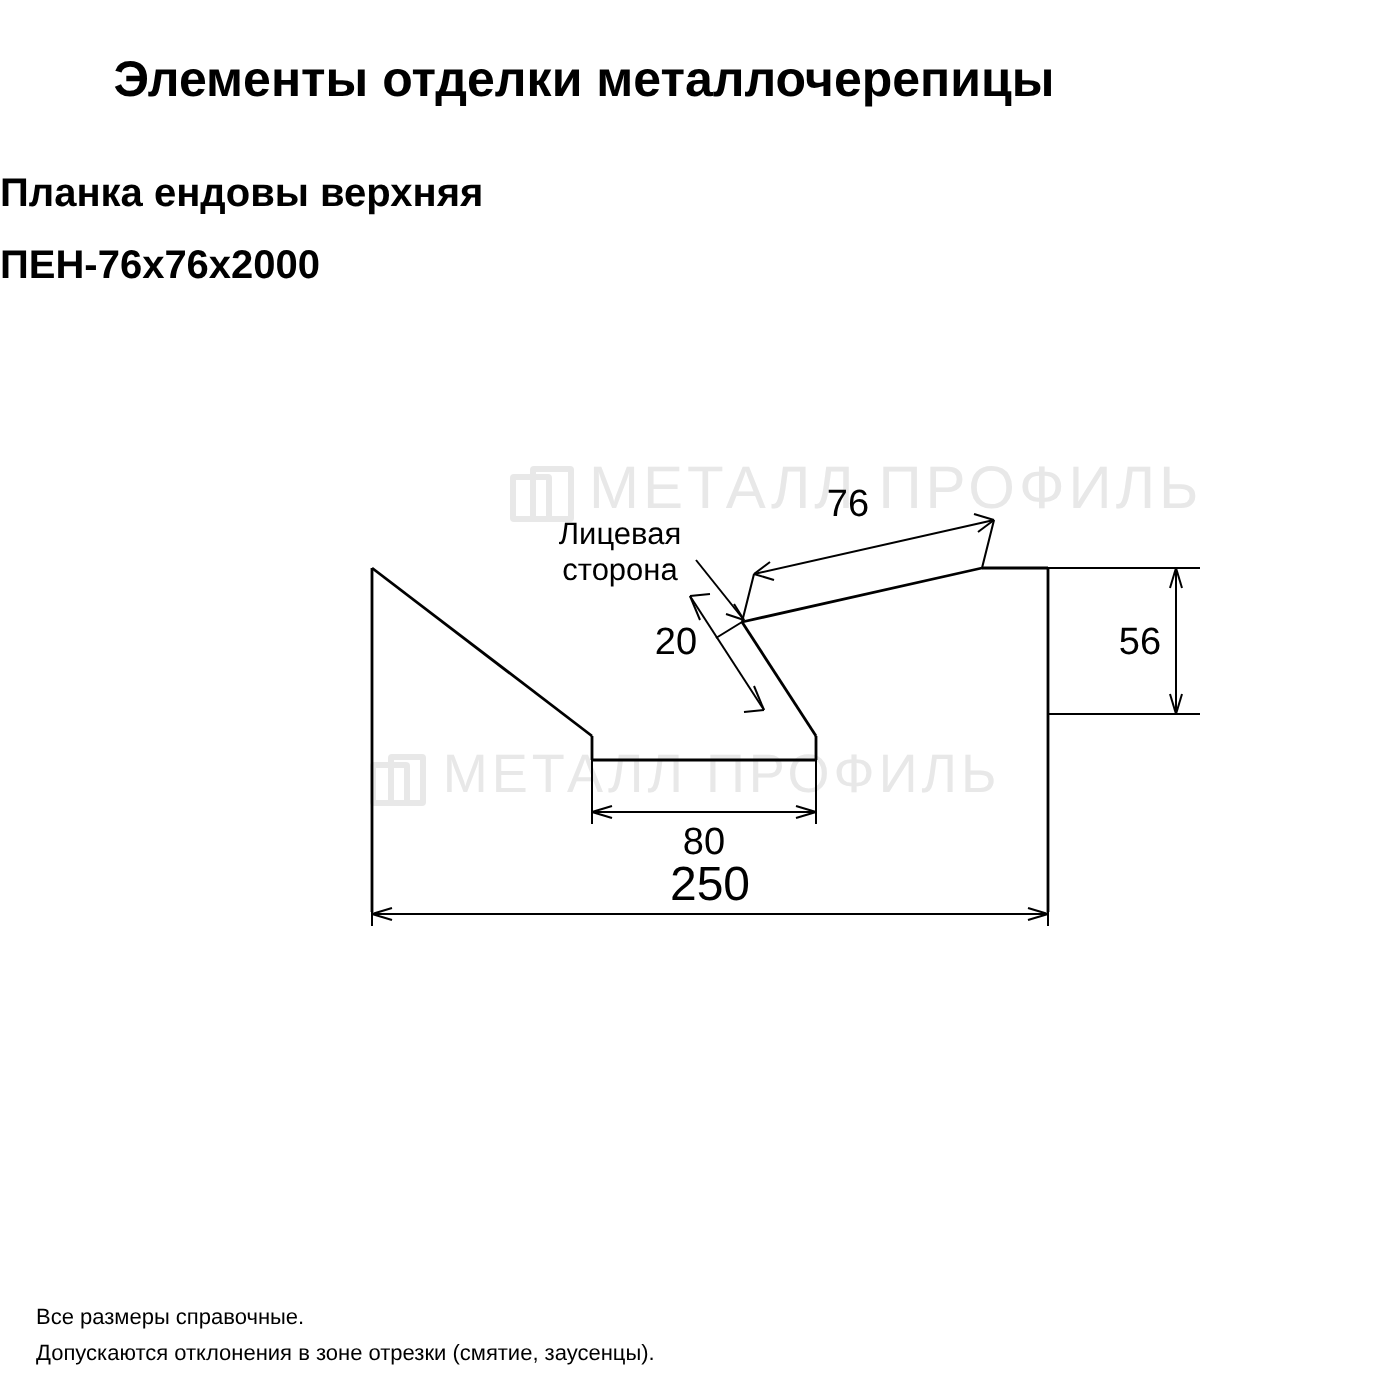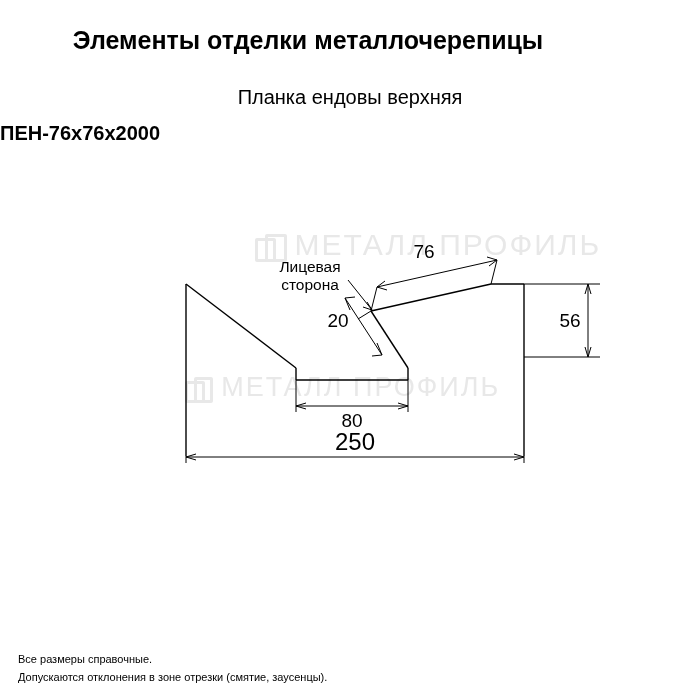--- a/index.html
+++ b/index.html
@@ -22,30 +22,28 @@
   }
   .title {
     position: absolute;
     top: 26px;
     left: 0;
     width: 584px;
     text-align: center;
     font-size: 25px;
     font-weight: bold;
     letter-spacing: 0px;
-    padding-left: 16px;
   }
   .subtitle {
     position: absolute;
     top: 86px;
     left: 0;
     width: 700px;
-    text-align: center;
     font-size: 20px;
-    font-weight: normal;
+    font-weight: bold;
   }
   .code {
     position: absolute;
     top: 122px;
     left: 0;
     width: 700px;
     text-align: left;
     font-size: 20px;
     font-weight: bold;
   }

